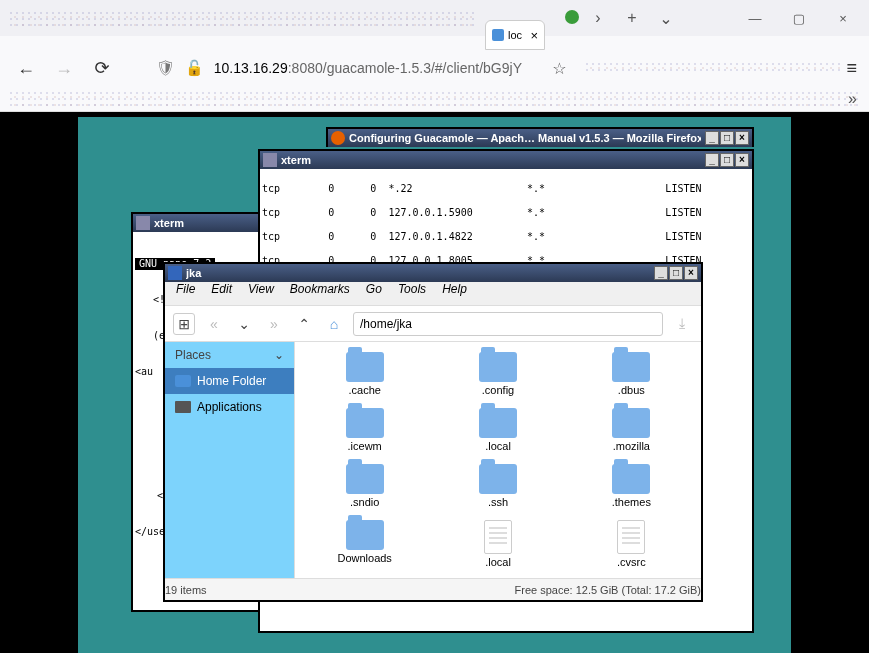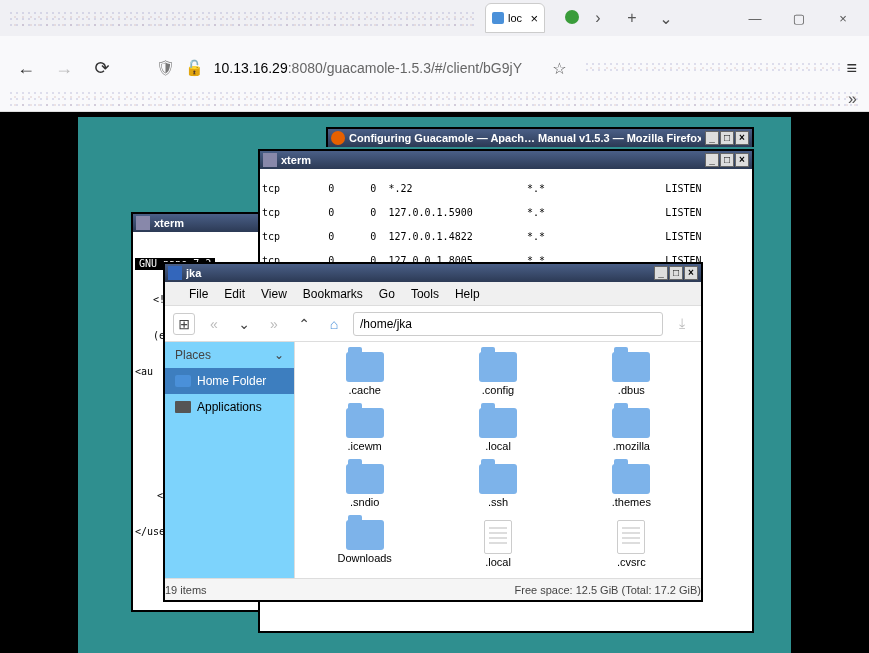--- a/index.html
+++ b/index.html
@@ -1,21 +1,21 @@
 <!DOCTYPE html>
 <html><head>
 <meta charset="utf-8">
 <style>
   * { box-sizing: border-box; margin: 0; padding: 0; }
   body { font-family: sans-serif; font-size: 12px; width: 869px; height: 653px; overflow: hidden; background: #fff; position: relative; }
   
   
   .browser-chrome { position: absolute; top: 0; left: 0; right: 0; height: 112px; background: #f9f9fb; border-bottom: 1px solid #ddd; }
   .tab-bar { position: absolute; top: 0; left: 0; right: 0; height: 36px; background: #f0f0f4; }
-  .tab { position: absolute; left: 485px; top: 3px; width: 60px; height: 30px; background: #fff; border: 1px solid #ccc; border-radius: 6px 6px 0 0; display: flex; align-items: center; padding: 0 6px; gap: 4px; font-size: 11px; }
+  .tab { position: absolute; left: 485px; top: 20px; width: 60px; height: 30px; background: #fff; border: 1px solid #ccc; border-radius: 6px 6px 0 0; display: flex; align-items: center; padding: 0 6px; gap: 4px; font-size: 11px; }
   .tab-close { font-size: 13px; cursor: pointer; margin-left: auto; }
   .tab-glyph-green { position: absolute; left: 565px; top: 10px; width: 14px; height: 14px; background: #3a9c3a; border-radius: 50%; }
   .win-controls { position: absolute; right: 8px; top: 6px; display: flex; gap: 8px; }
   .win-btn { width: 36px; height: 24px; border: 1px solid transparent; display: flex; align-items: center; justify-content: center; font-size: 13px; color: #555; border-radius: 4px; }
   .tab-nav { position: absolute; left: 585px; top: 6px; display: flex; gap: 8px; }
   .tab-nav-btn { width: 26px; height: 24px; display: flex; align-items: center; justify-content: center; font-size: 16px; color: #555; }
   
   .addr-bar { position: absolute; top: 48px; left: 0; right: 0; height: 40px; display: flex; align-items: center; padding: 0 12px; gap: 10px; }
   .nav-btn { width: 28px; height: 28px; display: flex; align-items: center; justify-content: center; font-size: 18px; color: #333; }
   .shield { font-size: 15px; color: #777; }
@@ -49,21 +49,21 @@
   .xterm1 { left: 180px; top: 32px; width: 496px; height: 484px; }
   .xterm2 { left: 53px; top: 95px; width: 360px; height: 400px; }
   .nano-hdr { background: #fff; color: #000; }
   .nano-title { background: #000; color: #fff; padding: 0 4px; display: inline-block; }
   .nano-foot { position: absolute; bottom: 2px; left: 2px; right: 2px; font-family: monospace; font-size: 10px; }
   .nano-key { background: #000; color: #fff; padding: 0 2px; }
   
   
   .fm { left: 85px; top: 145px; width: 540px; height: 340px; background: #f5f5f5; }
   .fm .titlebar-icon { background: #3366bb; }
-  .fm-menubar { height: 24px; background: #f0f0f0; display: flex; align-items: center; padding: 0 24px; gap: 16px; font-size: 12px; border-bottom: 1px solid #ddd; }
+  .fm-menubar { height: 24px; background: #f0f0f0; display: flex; padding: 0 11px; gap: 16px; font-size: 12px; border-bottom: 1px solid #ddd; font-style: italic; }
   .fm-toolbar { height: 36px; background: #fff; display: flex; align-items: center; padding: 0 8px; gap: 8px; border-bottom: 1px solid #ddd; }
   .tb-icon { width: 22px; height: 22px; display: flex; align-items: center; justify-content: center; font-size: 14px; color: #444; border: 1px solid #ccc; border-radius: 3px; }
   .tb-icon.noborder { border: none; }
   .path-input { flex: 1; height: 24px; border: 1px solid #ccc; border-radius: 3px; padding: 0 6px; font-size: 12px; background: #fff; }
   .fm-body { display: flex; height: 236px; background: #fff; }
   .fm-sidebar { width: 130px; border-right: 1px solid #ddd; background: #7dd3fc; }
   .places-hdr { padding: 6px 10px; font-size: 12px; color: #444; display: flex; justify-content: space-between; align-items: center; }
   .place-item { padding: 6px 10px; display: flex; align-items: center; gap: 6px; font-size: 12px; }
   .place-item.sel { background: #3d7ebf; color: #fff; }
   .place-icon { width: 16px; height: 12px; }

